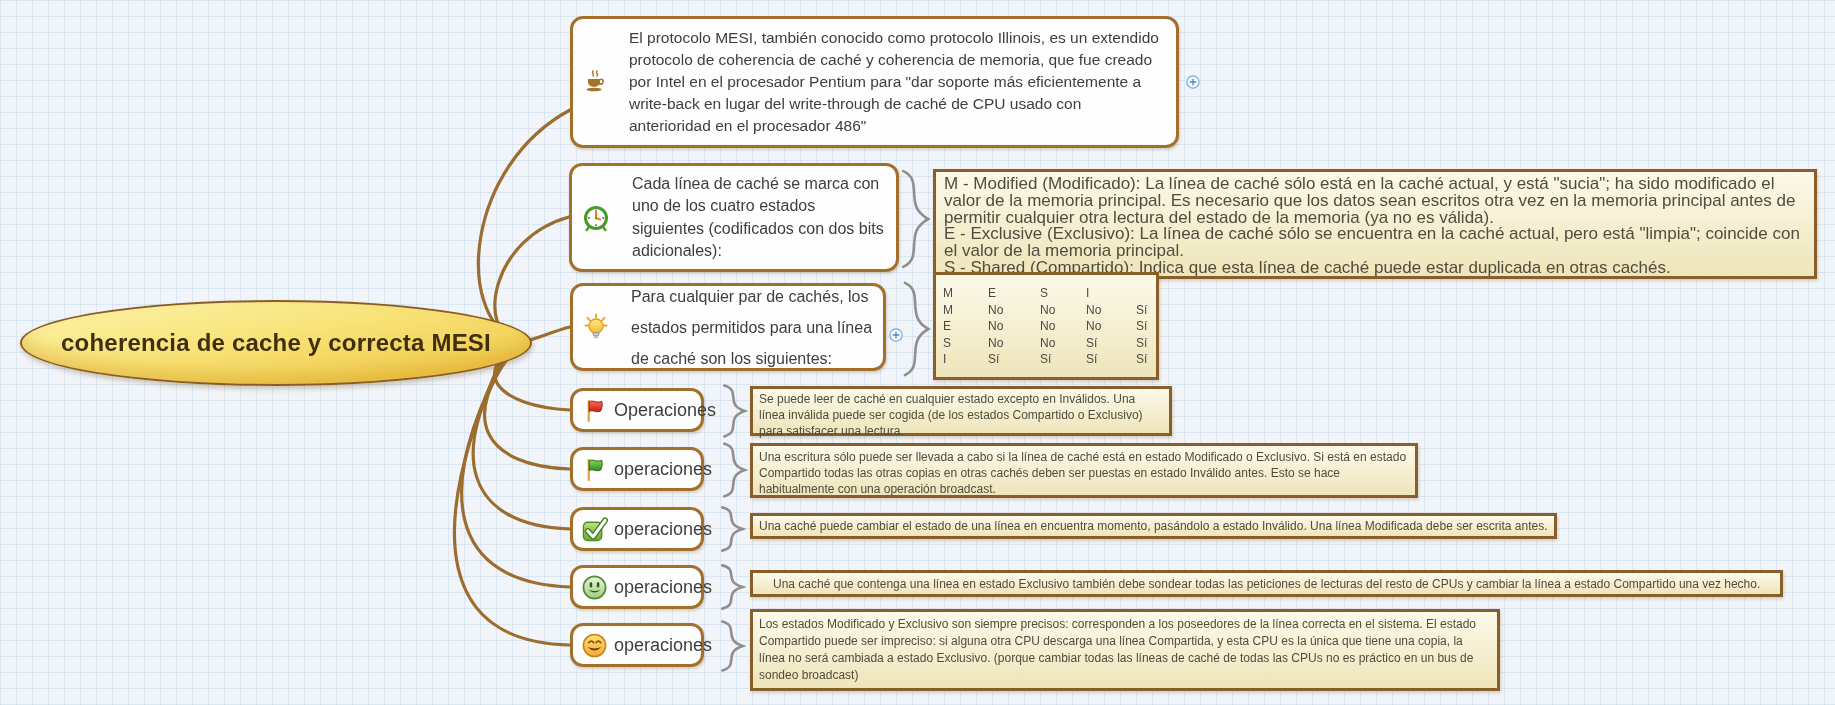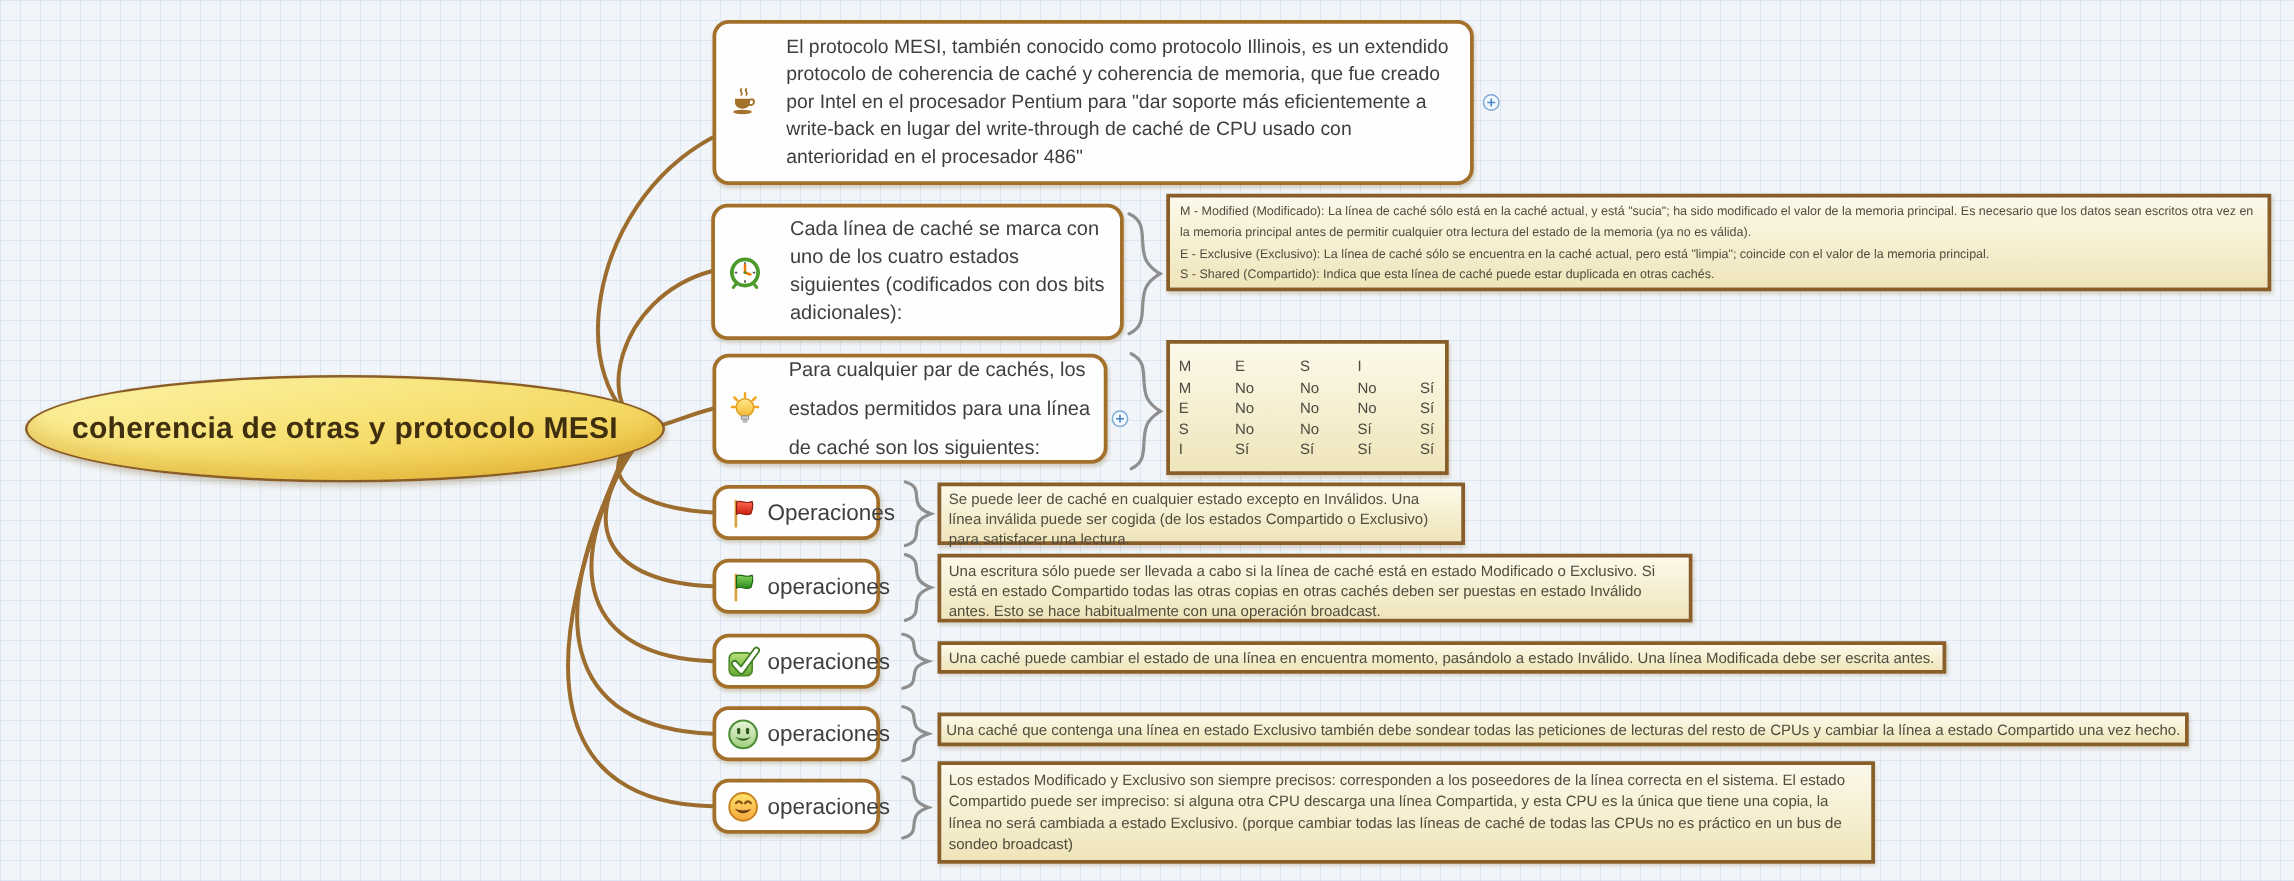--- a/index.html
+++ b/index.html
@@ -56,26 +56,26 @@
   #b6{left:718px;top:506px;width:28px;height:46px;}
   #b7{left:718px;top:564px;width:28px;height:46px;}
   #b8{left:718px;top:620px;width:28px;height:52px;}
 
   .detail{
     position:absolute;box-sizing:border-box;z-index:2;
     background:linear-gradient(180deg,#fcf9ea 0%,#efe5ba 100%);
     border:3px solid #8a5e28;color:#504c3e;font-size:12px;line-height:16px;
     box-shadow:1px 2px 3px rgba(140,110,60,.28);padding:3px 6px;
   }
-  #d2{left:933px;top:155px;width:884px;height:78px;font-size:10px;line-height:16.8px;padding:4px 8px;}
+  #d2{left:933px;top:169px;width:884px;height:110px;font-size:17px;line-height:16.8px;padding:4px 8px;}
   #d3{left:933px;top:272px;width:226px;height:108px;padding:10px 0 0 7px;}
   #d4{left:750px;top:386px;width:422px;height:50px;padding:2px 6px;}
-  #d5{left:750px;top:443px;width:604px;height:55px;padding:3px 6px;}
+  #d5{left:750px;top:443px;width:668px;height:55px;padding:3px 6px;}
   #d6{left:750px;top:513px;height:26px;line-height:19px;white-space:nowrap;padding:1px 6px;}
-  #d7{left:750px;top:570px;height:27px;line-height:20px;white-space:nowrap;padding:1px 4px;}
+  #d7{left:750px;top:570px;height:27px;line-height:20px;white-space:nowrap;padding:1px 20px;}
   #d8{left:750px;top:609px;width:750px;height:82px;line-height:17px;padding:4px 6px;}
 
   .mesi-table{display:grid;grid-template-columns:45px 52px 46px 50px 24px;line-height:16.5px;color:#4c4a40;}
   .mesi-table span{display:block;}
 
   .expand{position:absolute;width:14px;height:14px;z-index:3;cursor:pointer;}
   #e1{left:1186px;top:75px;}
   #e3{left:889px;top:328px;}
 </style>
 </head>
@@ -88,21 +88,21 @@
     <path d="M518,343 C475,330 492,238 569,217"></path>
     <path d="M518,343 C535,340 550,332 570,327"></path>
     <path d="M518,344 C472,372 496,406 570,410"></path>
     <path d="M518,345 C455,420 486,466 570,469"></path>
     <path d="M514,347 C442,455 468,526 570,529"></path>
     <path d="M510,348 C428,495 452,583 570,587"></path>
     <path d="M506,349 C418,540 445,643 570,645"></path>
   </svg>
 
   <div class="root">
-    <span class="root-label">coherencia de otras y protocolo MESI</span>
+    <span class="root-label">coherencia de cache y correcta MESI</span>
   </div>
 
   <div class="node" id="n1">
     <span class="icon">
       <svg width="26" height="26" viewBox="0 0 26 26" xmlns="http://www.w3.org/2000/svg">
         <path d="M11 2 c-2 2 2 3 0 5 M15 2 c-2 2 2 3 0 5" stroke="#a5722c" fill="none" stroke-width="1.4" stroke-linecap="round"></path>
         <path d="M6 10 h12 v3.2 a6 4.8 0 0 1 -12 0 z" fill="#a5722c"></path>
         <path d="M18 10.5 h2.2 a2.4 2.4 0 0 1 -3 4" fill="none" stroke="#a5722c" stroke-width="1.6"></path>
         <ellipse cx="12" cy="20.5" rx="7.5" ry="1.8" fill="#a5722c"></ellipse>
       </svg>

